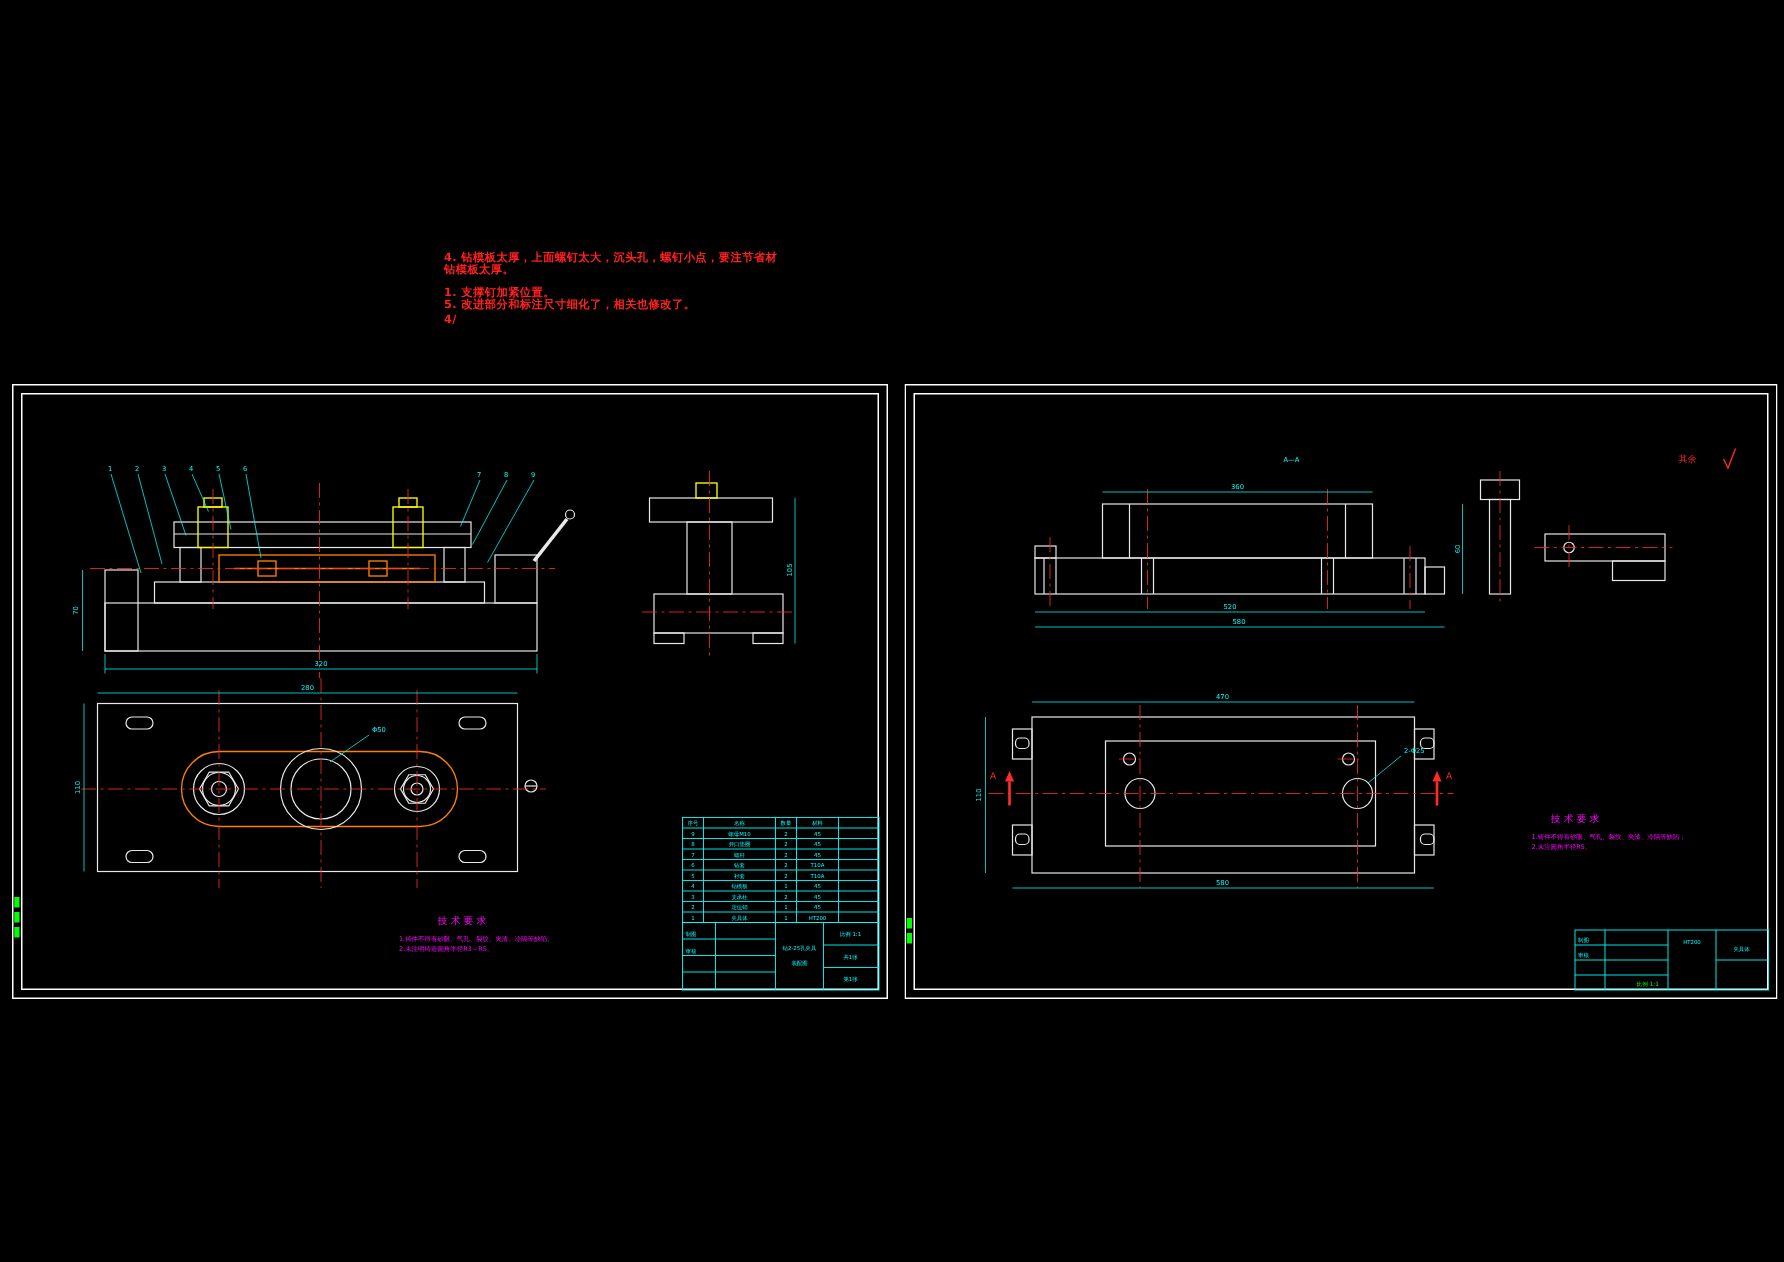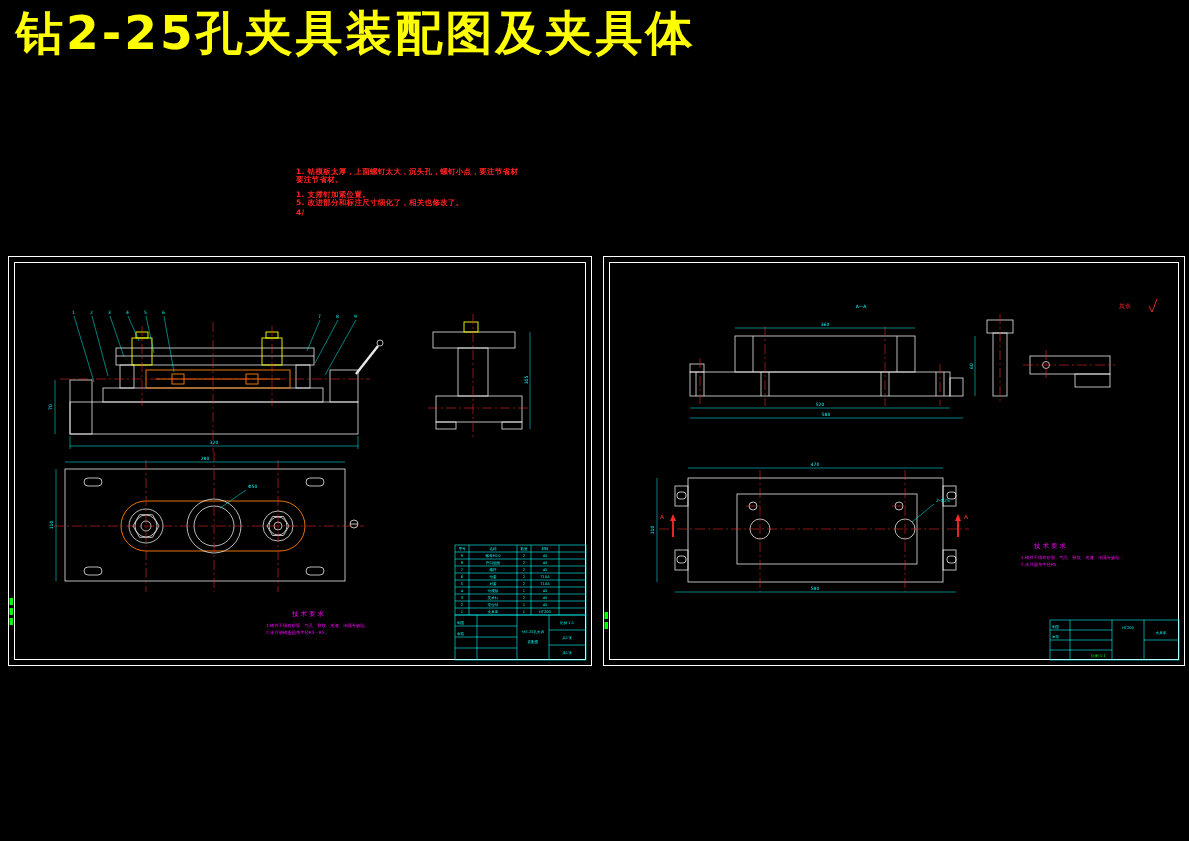--- a/index.html
+++ b/index.html
@@ -24,25 +24,24 @@
   .rd{fill:#ff2a2a}
   .rs{stroke:#ff2a2a;fill:none;stroke-width:0.9}
   .or{fill:none;stroke:#ff8000;stroke-width:0.9}
   .yl{fill:none;stroke:#ffff00;stroke-width:0.9}
 </style>
 </head>
 <body>
 
 <div class="page">
 
-  <div class="big-title">钻2-25孔夹具装配图及夹具体</div>
 
   <div>
-    <div class="note n0">1.      钻模板太厚，上面螺钉太大，沉头孔，螺钉小点，要注节省材</div>
-    <div class="note n1">要注节省材。</div>
+    <div class="note n0">4.      钻模板太厚，上面螺钉太大，沉头孔，螺钉小点，要注节省材</div>
+    <div class="note n1">钻模板太厚。</div>
     <div class="note n2">1.      支撑钉加紧位置。</div>
     <div class="note n3">5.      改进部分和标注尺寸细化了，相关也修改了。</div>
     <div class="note n4">4/</div>
   </div>
 
   <svg class="sheet" style="left:8px;top:256px" width="584" height="410" viewBox="0 0 584 410">
     <defs>
       <pattern id="hL" width="5" height="5" patternUnits="userSpaceOnUse">
         <path d="M0,5 L5,0" stroke="#b9b9b9" stroke-width="0.45"></path>
       </pattern>

